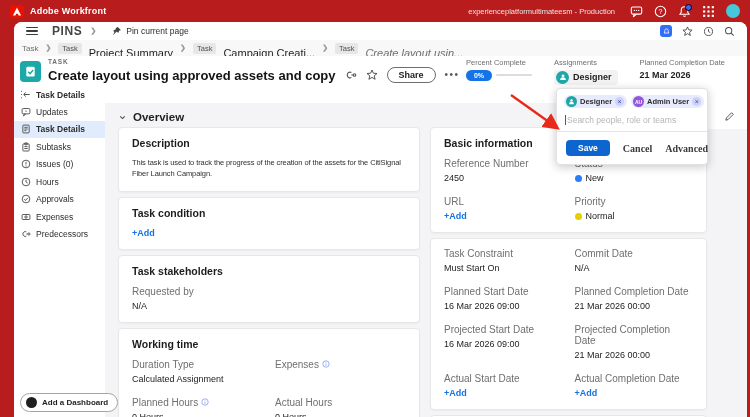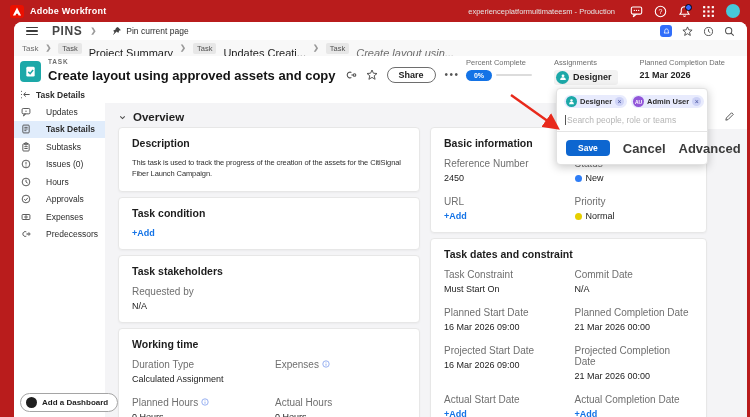--- a/index.html
+++ b/index.html
@@ -66,21 +66,21 @@
   .mini-av{width:13px;height:13px;border-radius:50%;background:#1ca8a8;display:flex;align-items:center;justify-content:center;}
   .meta-value{font-size:9px;color:#1f1f1f;font-weight:600;white-space:nowrap;}
   .dot{width:7px;height:7px;border-radius:50%;display:inline-block;}
   .dot.blue{background:#2e7df6;} .dot.yellow{background:#e6cf00;}
   .dotrow{display:flex;align-items:center;gap:4px;}
   
   .panelbar{position:absolute;top:64px;left:0;right:0;height:17px;background:#fff;display:flex;
             align-items:center;padding:0 6px;}
   .panelbar .pb-title{font-size:8.5px;font-weight:700;color:#2c2c2c;margin-left:5px;}
   .sidebar{position:absolute;top:81px;left:0;width:91px;bottom:0;background:#fff;}
-  .side-item{height:17.5px;display:flex;align-items:center;gap:15px;padding-left:7px;cursor:pointer;}
+  .side-item{height:17.5px;display:flex;align-items:center;gap:5px;padding-left:7px;cursor:pointer;}
   .side-item .s-icon{width:10px;height:10px;color:#3c3c3c;flex:0 0 auto;}
   .side-item .s-label{font-size:8.5px;color:#2c2c2c;white-space:nowrap;}
   .side-item.selected{background:#e0ecfb;}
   .side-item.selected .s-label{font-weight:700;}
   .add-dash{position:absolute;left:6px;bottom:5px;display:flex;align-items:center;gap:5px;
             border:1px solid #a5a5a5;border-radius:11px;background:#fff;padding:3px 9px 3px 5px;
             cursor:pointer;z-index:6;font-family:inherit;}
   .add-dash span{font-size:8px;font-weight:700;color:#1f1f1f;white-space:nowrap;}
   .plus-circle{width:11px;height:11px;border-radius:50%;background:#1f1f1f;color:#fff;display:flex;
                align-items:center;justify-content:center;font-size:9px;line-height:1;}
@@ -119,22 +119,22 @@
           font-size:7px;line-height:9px;text-align:center;cursor:pointer;}
   .srch{display:flex;align-items:center;padding:3px 8px 6px;}
   .caret{width:1px;height:10px;background:#555;margin-right:1px;}
   .srch input{flex:1;border:none;outline:none;font-size:8.5px;color:#333;padding:0;
               font-family:inherit;background:transparent;}
   .srch input::placeholder{color:#b5b5b5;}
   .pdivider{height:1px;background:#e4e4e4;}
   .pbtns{display:flex;align-items:center;gap:13px;padding:8px 9px;}
   .savebtn{background:#0d66d0;color:#fff;border:none;border-radius:4px;padding:3px 12px;
            font-size:8.5px;font-weight:700;cursor:pointer;font-family:inherit;}
-  .ghostbtn{background:none;border:none;font-size:13px;font-weight:700;color:#3b3b3b;
-            cursor:pointer;padding:0;font-family:Liberation Sans, sans-serif;}
+  .ghostbtn{background:none;border:none;font-size:10px;font-weight:700;color:#3b3b3b;
+            cursor:pointer;padding:0;font-family:Liberation Serif, serif;}
   .ghostbtn.adv{margin-left:auto;}
   .arrow-overlay{position:absolute;top:0;left:0;z-index:50;pointer-events:none;}
 </style>
 </head>
 <body>
 
 <div class="stage">
 
   <div class="topbar">
     <div class="logo-tile">
@@ -228,21 +228,21 @@
       </span>
     </div>
 
     <div class="breadcrumb">
       <span class="bc-more">Task</span>
       <span class="crumb-sep">❯</span>
       <span class="bc-chip">Task</span>
       <span class="bc-label">Project Summary</span>
       <span class="crumb-sep">❯</span>
       <span class="bc-chip">Task</span>
-      <span class="bc-label">Updates Creati...</span>
+      <span class="bc-label">Campaign Creati...</span>
       <span class="crumb-sep">❯</span>
       <span class="bc-chip">Task</span>
       <span class="bc-label cur">Create layout usin...</span>
     </div>
 
     <div class="taskheader">
       <span class="task-tile">
         <svg width="13" height="13" viewBox="0 0 14 14" fill="none">
             <rect x="2.5" y="2" width="9" height="10.5" rx="1.5" fill="#fff"></rect>
             <path d="M4.6 7.4l2 2 3.2-4" stroke="#1ca8a8" stroke-width="1.6" fill="none"></path>
@@ -491,21 +491,20 @@
                 <div class="flabel">Priority</div>
                 <div class="fvalue dotrow">
                     <span class="dot yellow"></span>
                     <span>Normal</span>
                   </div>
               </div>
             </div>
           </div>
 
           <div class="card">
-            <div class="card-title">Task dates and constraint</div>
             <div class="fgrid">
               <div class="field">
                 <div class="flabel">Task Constraint</div>
                 <div class="fvalue">Must Start On</div>
               </div>
               <div class="field">
                 <div class="flabel">Commit Date</div>
                 <div class="fvalue">N/A</div>
               </div>
               <div class="field">

